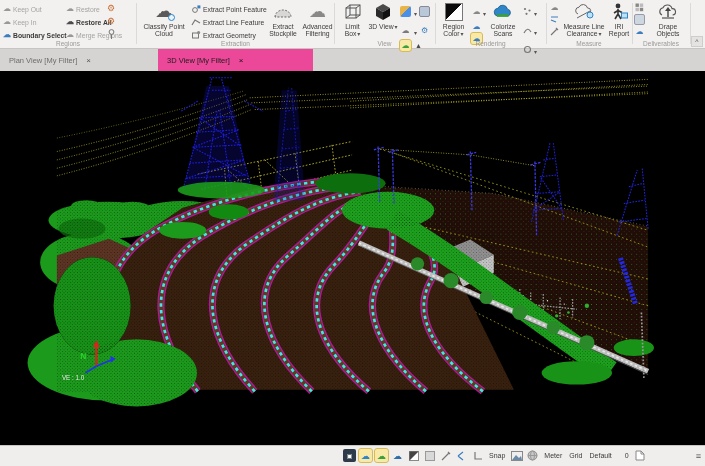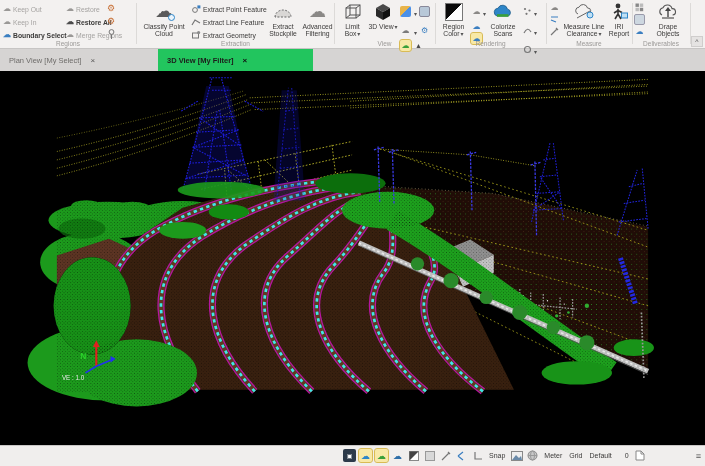--- a/index.html
+++ b/index.html
@@ -24,21 +24,21 @@
           font-size:8px; border-radius:2px; }
   .hl { background:#f8e9a6; outline:1px solid #d9bb55; }
   .chev { position:absolute; left:691px; top:36px; width:12px; height:11px; background:#e5e3e2;
           border:1px solid #cfcdcc; font-size:7px; color:#555; text-align:center; line-height:9px; }
 
   
   .tabbar { display:flex; height:23px; background:#d6d4d3; border-top:1px solid #c7c5c4; }
   .tab { display:flex; align-items:center; gap:9px; padding:0 9px; font-size:7.5px;
          color:#6e6c6a; cursor:default; }
   .tab .x { font-size:8px; color:#555; }
-  .tab.active { background:#22c55e; color:#1d1c1b; font-weight:bold; }
+  .tab.active { background:#ec4899; color:#1d1c1b; font-weight:normal; }
   .tab.active .x { color:#111; }
 
   
   .viewport { position:relative; width:705px; height:374px; background:#000; }
   .viewport svg { display:block; }
 
   
   .statusbar { position:relative; height:21px; background:#f0eeed; border-top:1px solid #c9c7c6;
                font-size:7px; color:#3b3a39; }
   .sgroup { position:absolute; left:343px; top:3px; display:flex; align-items:center; gap:3px; }
@@ -295,21 +295,21 @@
       <span>Drape Objects</span>
     </div>
     <div class="glabel" style="left:632px;width:58px;">Deliverables</div>
     <div class="vdiv" style="left:690px;"></div>
 
     <div class="chev">^</div>
   </div>
 
   <div class="tabbar">
     <div class="tab" style="min-width:158px;">
-      <span>Plan View [My Select]</span>
+      <span>Plan View [My Filter]</span>
       <span class="x">×</span>
     </div>
     <div class="tab active" style="min-width:155px;">
       <span>3D View [My Filter]</span>
       <span class="x">×</span>
     </div>
   </div>
 
   <div class="viewport">
     <svg width="705" height="374" viewBox="0 72 705 446">

